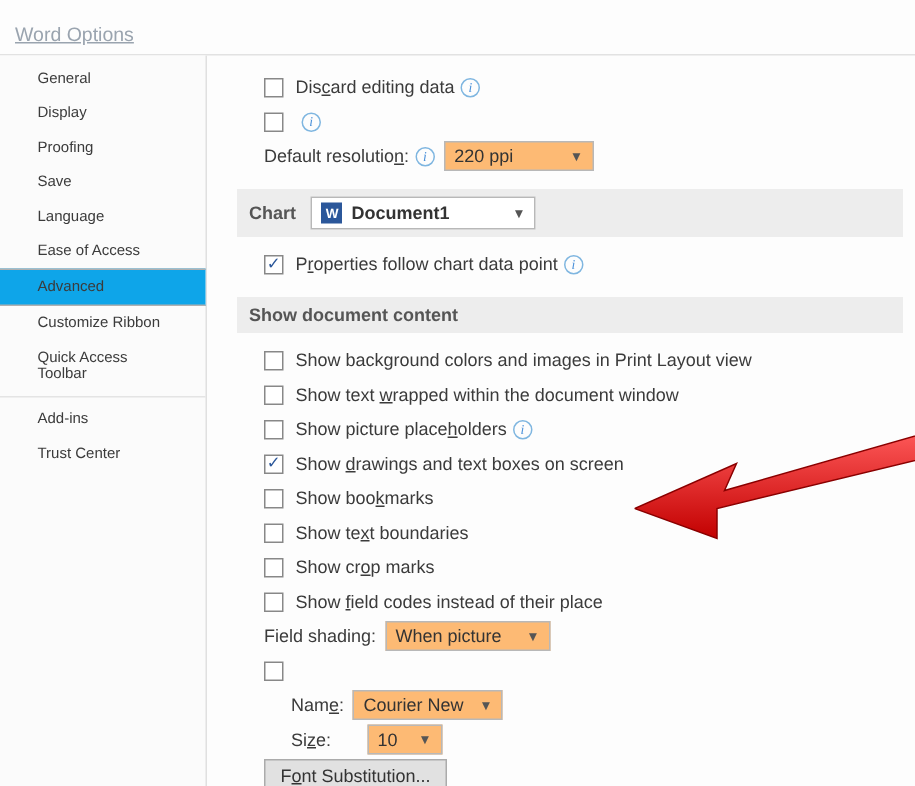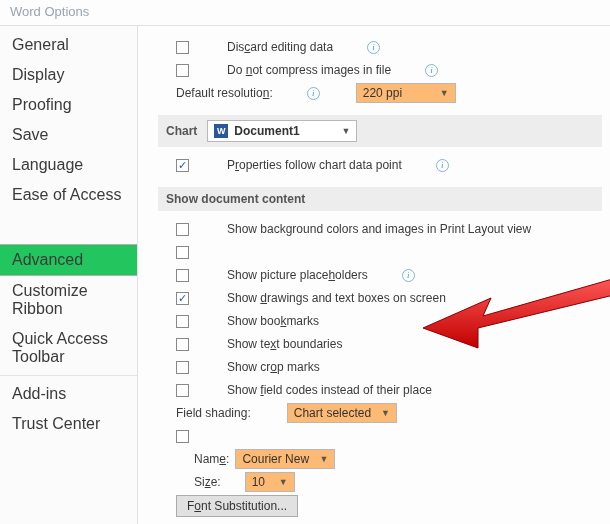--- a/index.html
+++ b/index.html
@@ -9,45 +9,45 @@
     font-size: 12px;
     color: #444;
     background: #fdfdfd;
     width: 610px;
     height: 524px;
     overflow: hidden;
   }
   .window-title {
     color: #9aa4af;
     font-size: 13px;
-    padding: 4px 10px 6px;
+    padding: 15px 10px 6px;
+    text-decoration: underline;
   }
   .layout {
     display: flex;
     border-top: 1px solid #e2e2e2;
     height: calc(524px - 24px);
   }
   .sidebar {
     width: 138px;
     background: #fbfbfb;
     border-right: 1px solid #e0e0e0;
     padding-top: 4px;
   }
   .sidebar-item {
-    padding: 6px 12px;
-    font-size: 16px;
+    padding: 6px 25px;
+    font-size: 10px;
     color: #3b3b3b;
     cursor: pointer;
   }
   .sidebar-item.selected {
-    background: #22c55e;
+    background: #0ea5e9;
     border: 1px solid #b0b0b0;
     border-left: none;
     border-right: none;
-    margin-top: 34px;
   }
   .sidebar-sep {
     height: 1px;
     background: #e4e4e4;
     margin: 3px 0;
   }
   .content {
     flex: 1;
     padding: 8px 8px 8px 20px;
     overflow: hidden;
@@ -142,21 +142,21 @@
     display: inline-flex;
     align-items: center;
     justify-content: center;
     margin-right: 6px;
   }
   .doc-select .caret {
     margin-left: auto;
     font-size: 9px;
     color: #555;
   }
-  .indent { margin-left: 18px; gap: 30px; }
+  .indent { margin-left: 18px; }
   .indent2 { margin-left: 36px; }
   .btn {
     border: 1px solid #ababab;
     background: #e1e1e1;
     padding: 3px 10px;
     font-size: 12px;
     color: #333;
     display: inline-block;
     cursor: pointer;
   }
@@ -196,23 +196,20 @@
     <div class="row indent">
       <span class="chk"></span>
       <span class="label underline-mn">
         <span>Dis</span><span class="und">c</span><span>ard editing data</span>
       </span>
       <span class="info-icon">i</span>
     </div>
 
     <div class="row indent">
       <span class="chk"></span>
-      <span class="label">
-        <span>Do </span><span class="und">n</span><span>ot compress images in file</span>
-      </span>
       <span class="info-icon">i</span>
     </div>
 
     <div class="row indent">
       <span class="label">
         <span>Default resolutio</span><span class="und">n</span><span>:</span>
       </span>
       <span class="info-icon">i</span>
       <span class="select" style="min-width:100px">
         <span>220 ppi</span>
@@ -241,20 +238,23 @@
       <span>Show document content</span>
     </div>
 
     <div class="row indent">
       <span class="chk"></span>
       <span class="label">Show background colors and images in Print Layout view</span>
     </div>
 
     <div class="row indent">
       <span class="chk"></span>
+      <span class="label">
+        <span>Show text </span><span class="und">w</span><span>rapped within the document window</span>
+      </span>
     </div>
 
     <div class="row indent">
       <span class="chk"></span>
       <span class="label">
         <span>Show picture place</span><span class="und">h</span><span>olders</span>
       </span>
       <span class="info-icon">i</span>
     </div>
 
@@ -289,21 +289,21 @@
     <div class="row indent">
       <span class="chk"></span>
       <span class="label">
         <span>Show </span><span class="und">f</span><span>ield codes instead of their place</span>
       </span>
     </div>
 
     <div class="row indent">
       <span class="label">Field shading:</span>
       <span class="select" style="min-width:110px">
-        <span>Chart selected</span>
+        <span>When picture</span>
         <span class="caret">▼</span>
       </span>
     </div>
 
     <div class="row indent">
       <span class="chk"></span>
     </div>
 
     <div class="row indent2">
       <span class="label">

